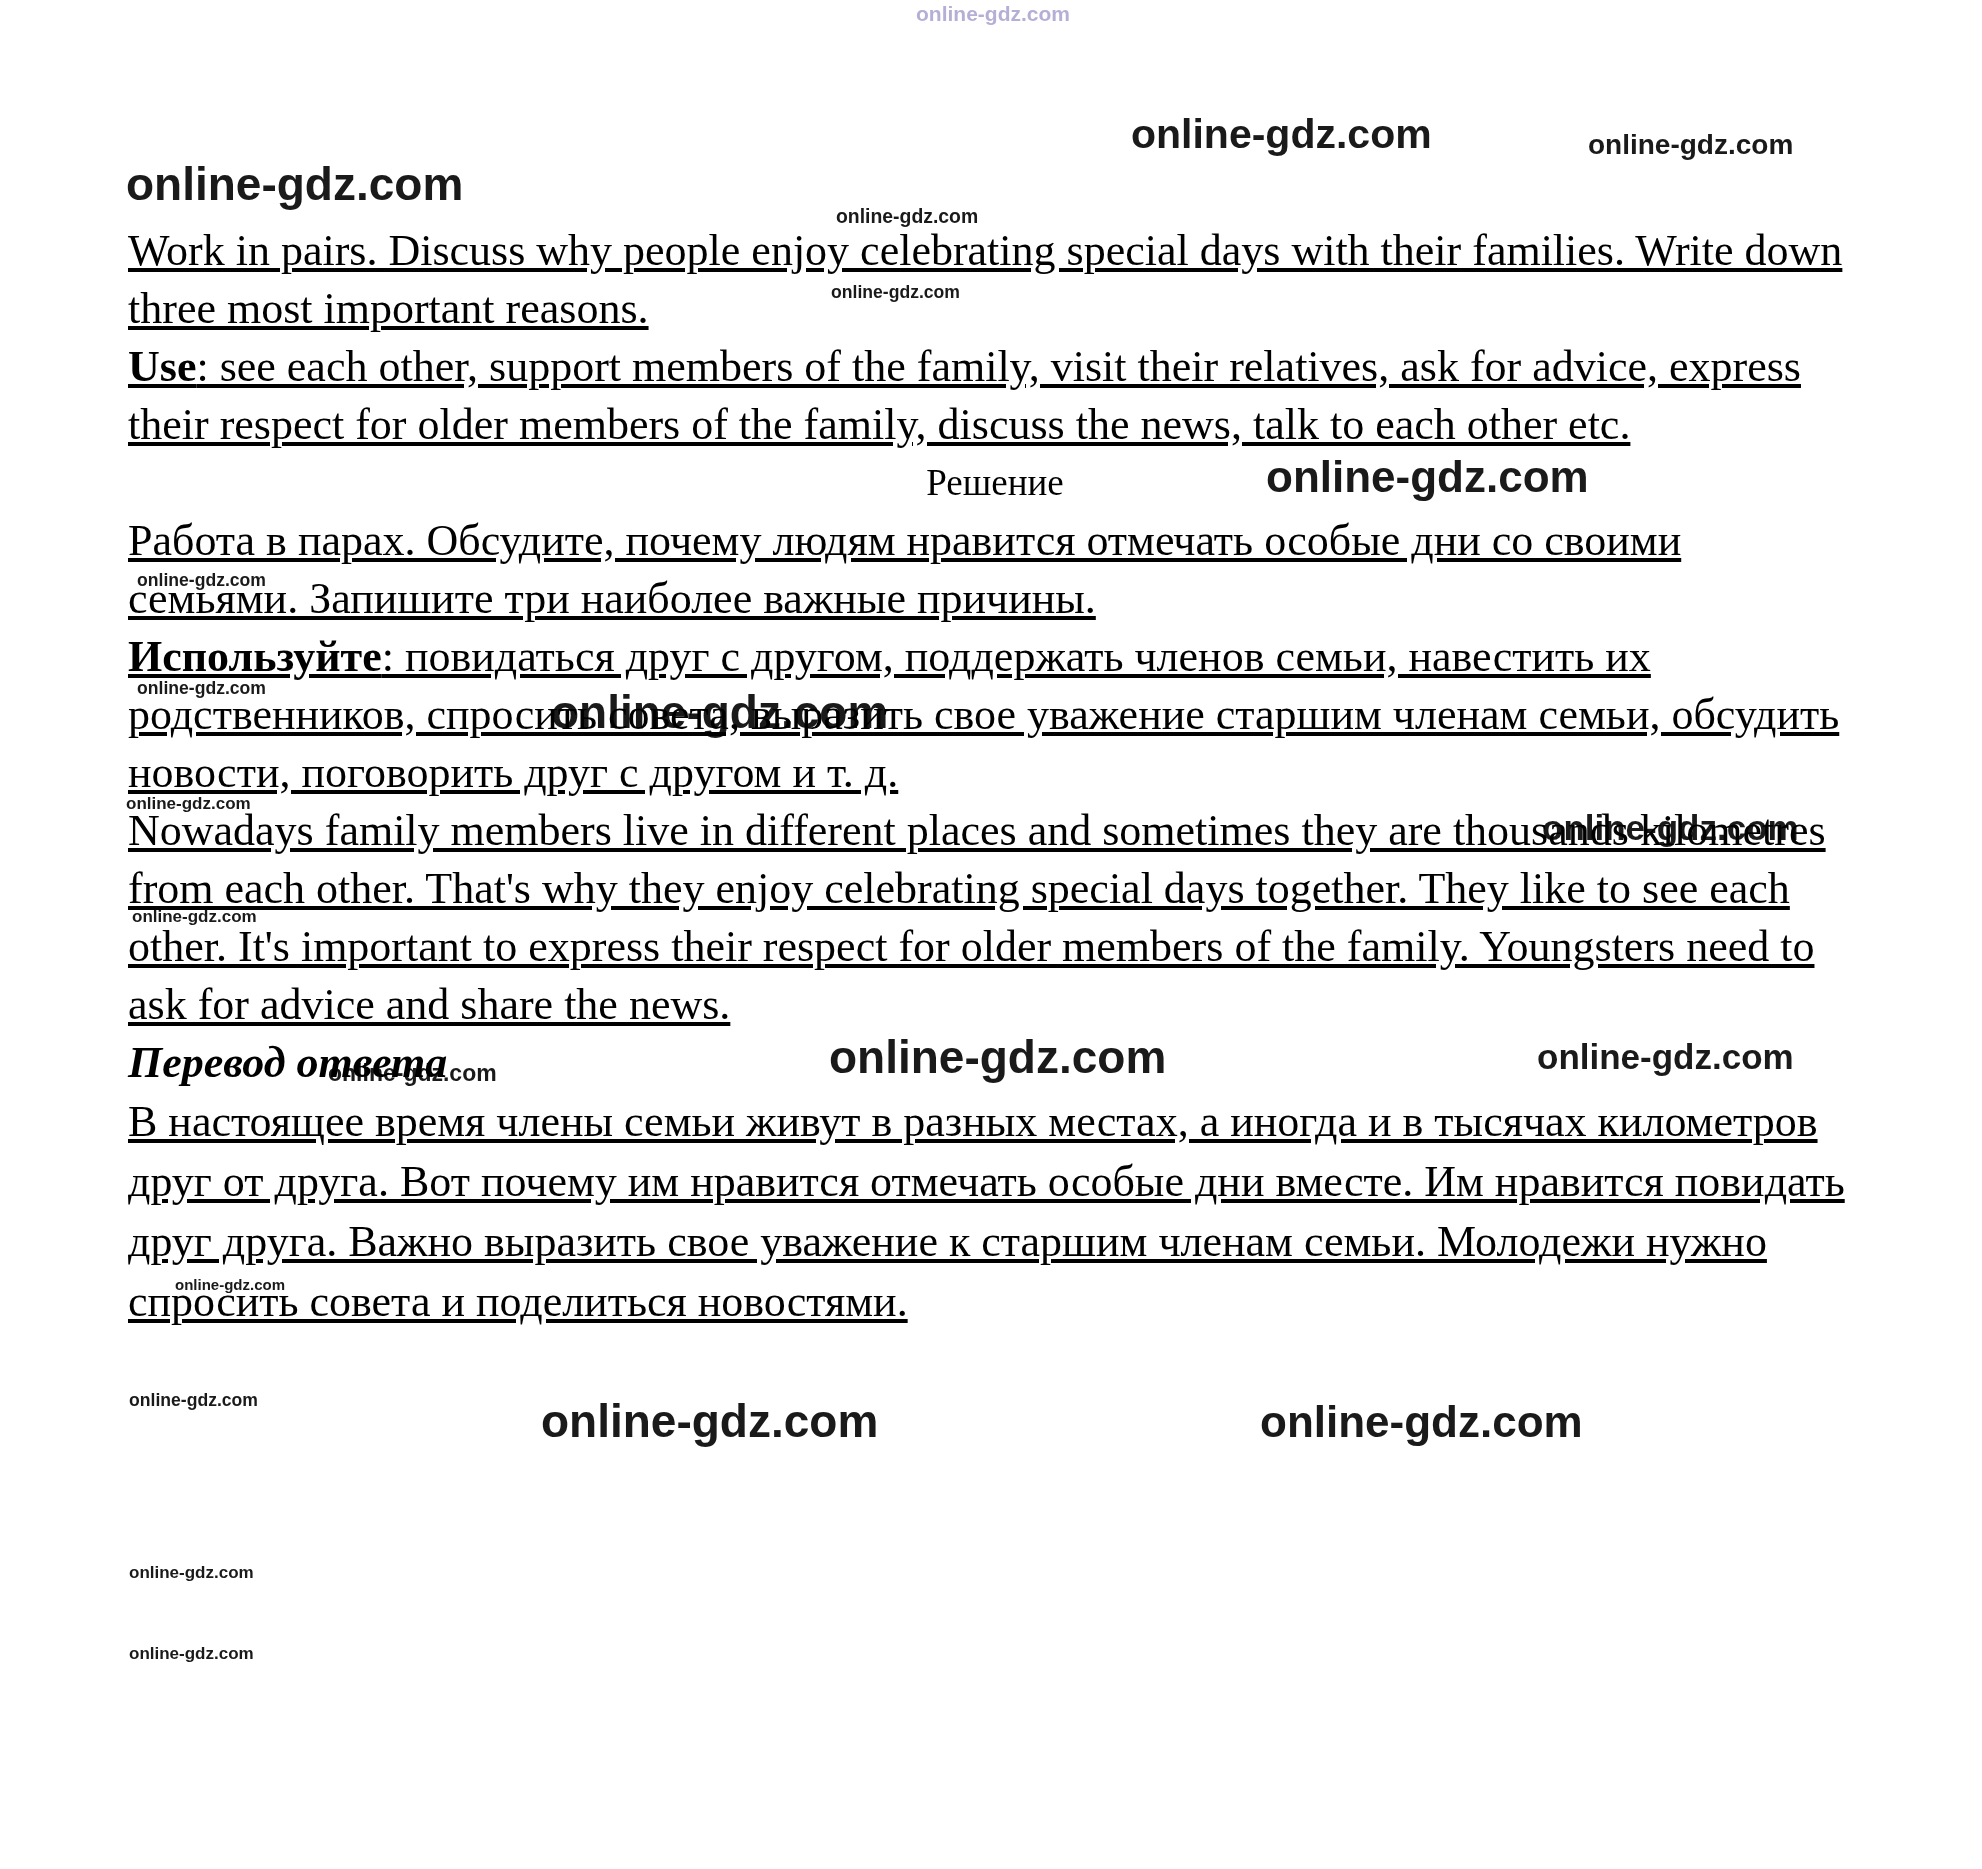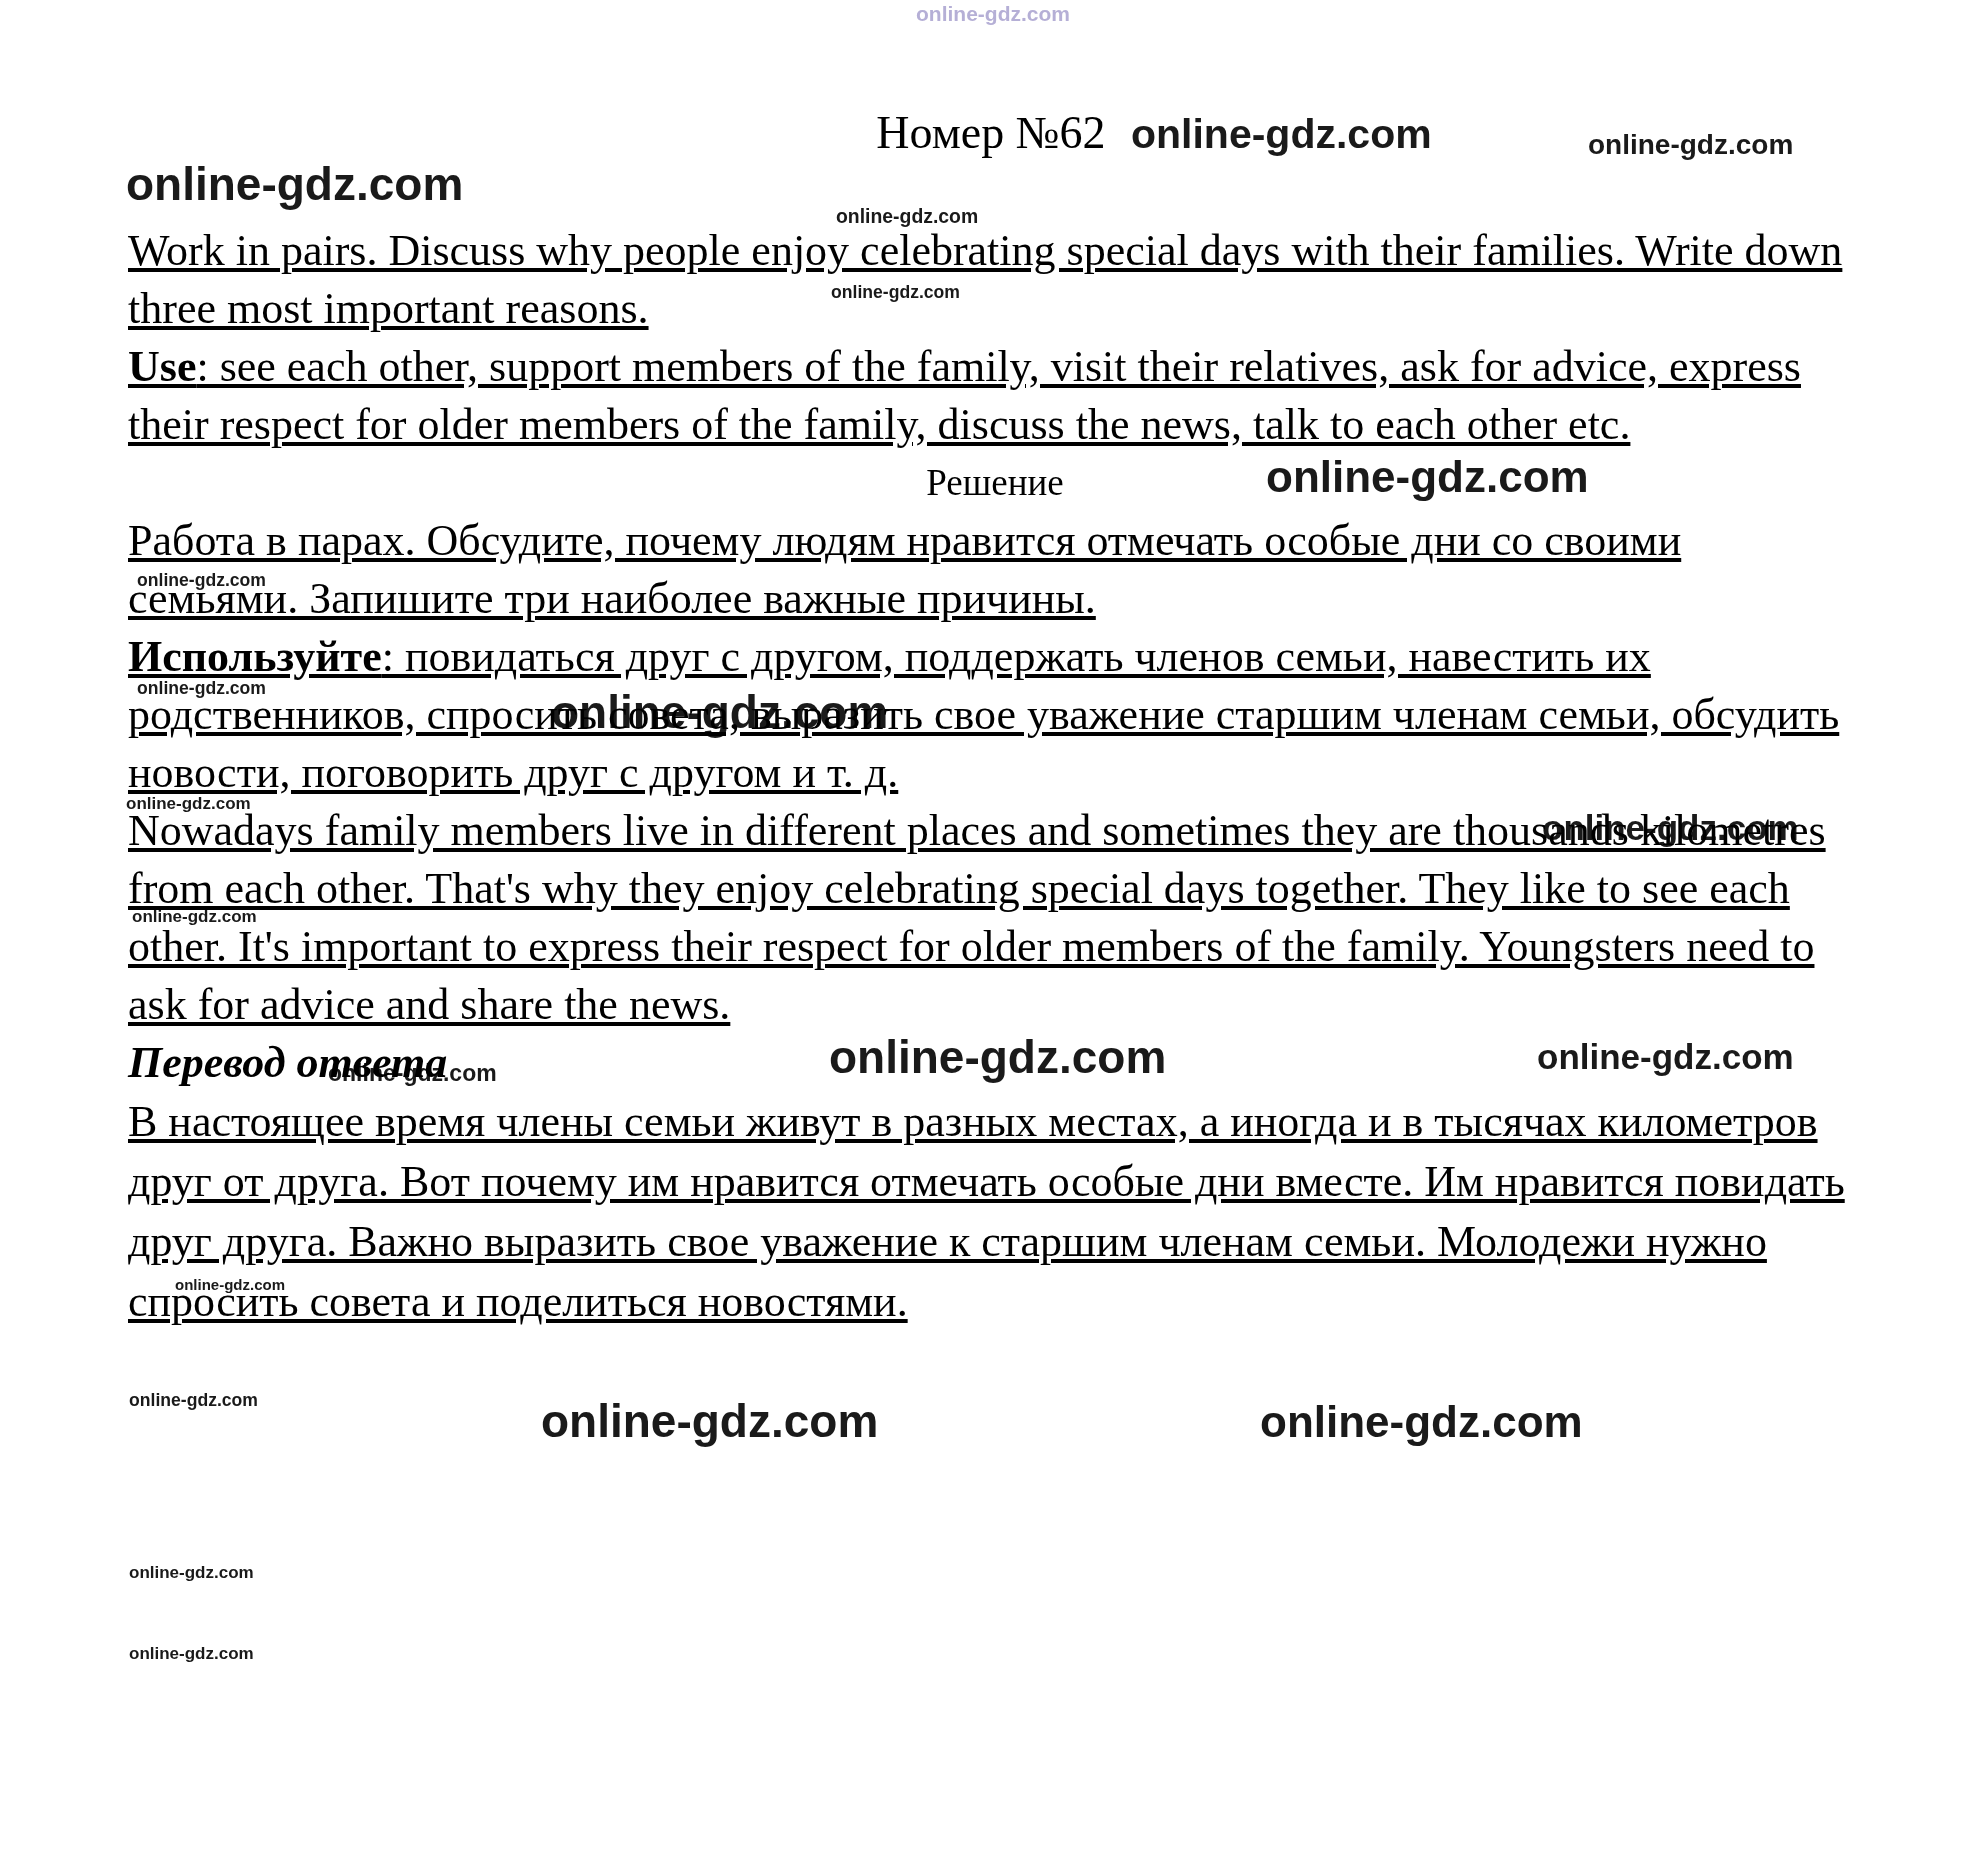--- a/index.html
+++ b/index.html
@@ -107,21 +107,20 @@
   <span class="wm wm-n">online-gdz.com</span>
   <span class="wm wm-o">online-gdz.com</span>
   <span class="wm wm-p">online-gdz.com</span>
   <span class="wm wm-q">online-gdz.com</span>
   <span class="wm wm-r">online-gdz.com</span>
   <span class="wm wm-s">online-gdz.com</span>
   <span class="wm wm-t">online-gdz.com</span>
   <span class="wm wm-u">online-gdz.com</span>
   <span class="wm wm-v">online-gdz.com</span>
 
-  <div class="title">Номер №62</div>
 
   <div class="content">
 
     <p class="para">Work in pairs. Discuss why people enjoy celebrating special days with their families. Write down three most important reasons.</p>
 
     <p class="para"><b>Use</b><span>: see each other, support members of the family, visit their relatives, ask for advice, express their respect for older members of the family, discuss the news, talk to each other etc.</span></p>
 
     <h2 class="reshenie">Решение</h2>
 
 

